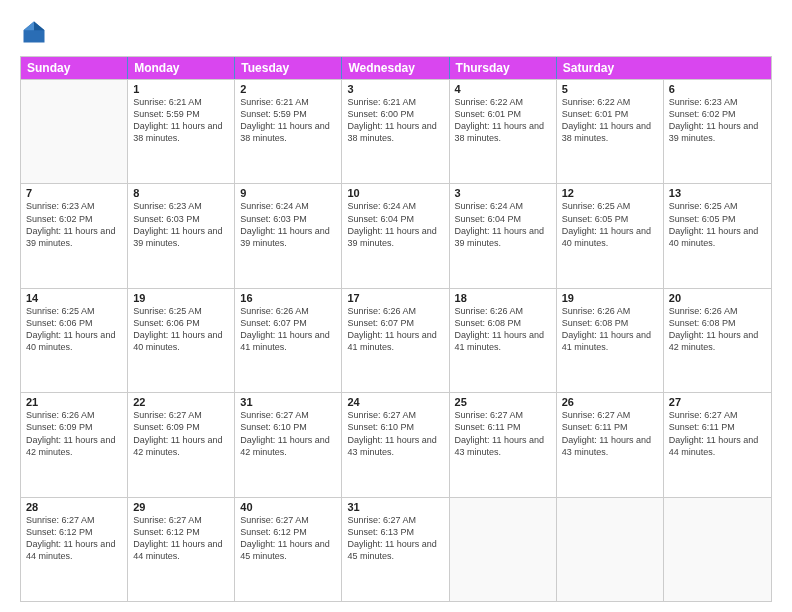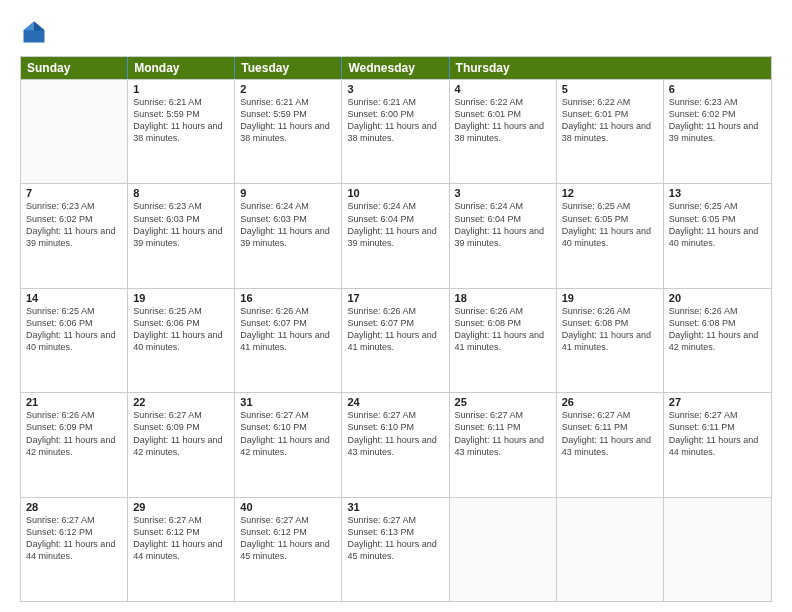--- a/index.html
+++ b/index.html
@@ -61,21 +61,21 @@
     }
     .calendar {
       flex: 1;
       display: flex;
       flex-direction: column;
       border: 1px solid #ccc;
     }
     .cal-header-row {
       display: grid;
       grid-template-columns: repeat(7, 1fr);
-      background: #4d7c0f;
+      background: #d946ef;
     }
     .cal-header-cell {
       color: #fff;
       font-size: 12px;
       font-weight: bold;
       padding: 4px 6px;
       border-right: 1px solid #4a8dd0;
     }
     .cal-header-cell:last-child { border-right: none; }
     .cal-body {
@@ -134,20 +134,21 @@
     </div>
   </div>
 
   <div class="calendar">
     <div class="cal-header-row">
     <div class="cal-header-cell">Sunday</div>
         <div class="cal-header-cell">Monday</div>
         <div class="cal-header-cell">Tuesday</div>
         <div class="cal-header-cell">Wednesday</div>
         <div class="cal-header-cell">Thursday</div>
+        <div class="cal-header-cell">Saturday</div>
       </div>
     <div class="cal-body">
     <div class="cal-week">
           <div class="cal-cell empty"></div>
           <div class="cal-cell">
             <span class="cell-day">1</span>
             <div class="cell-info">Sunrise: 6:21 AM<br>Sunset: 5:59 PM<br>Daylight: 11 hours and 38 minutes.</div>
           </div>
           <div class="cal-cell">
             <span class="cell-day">2</span>

